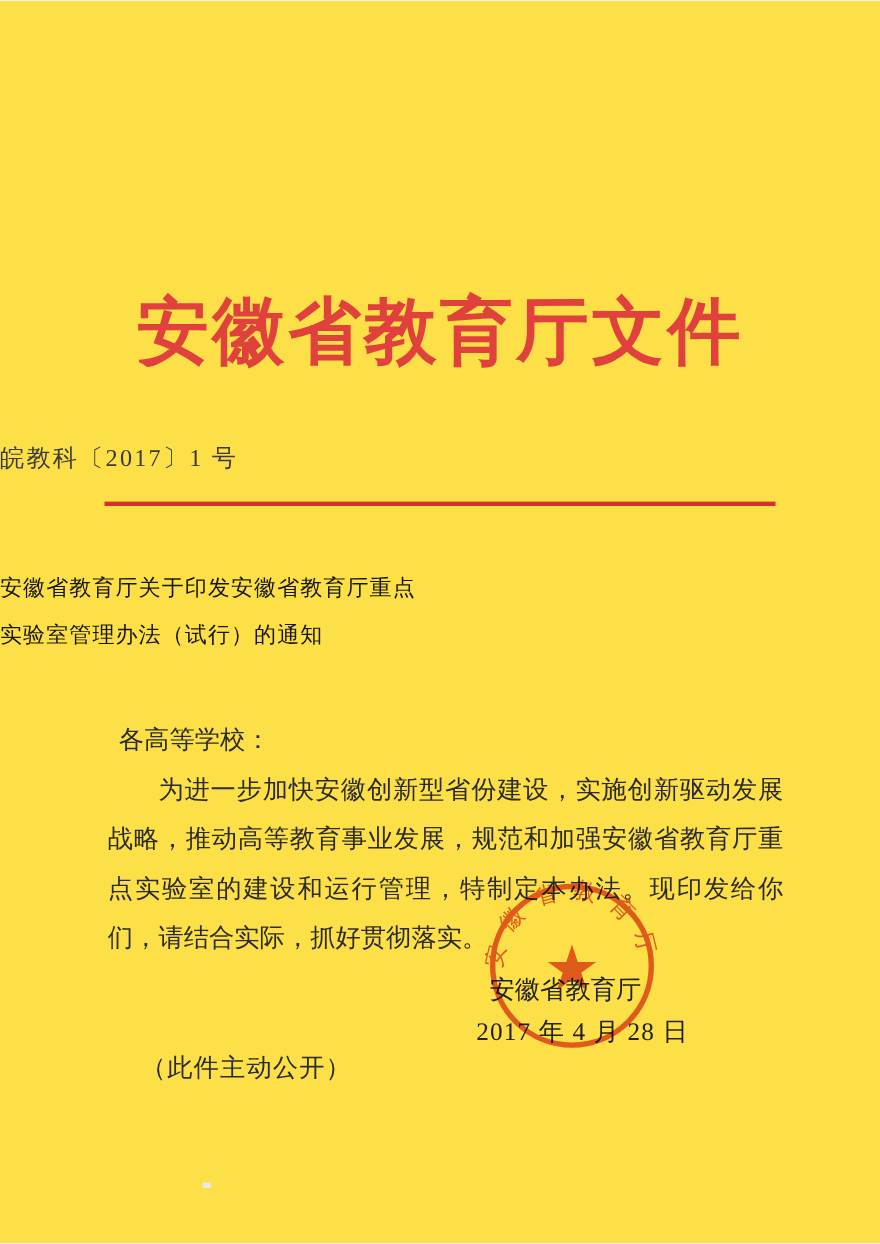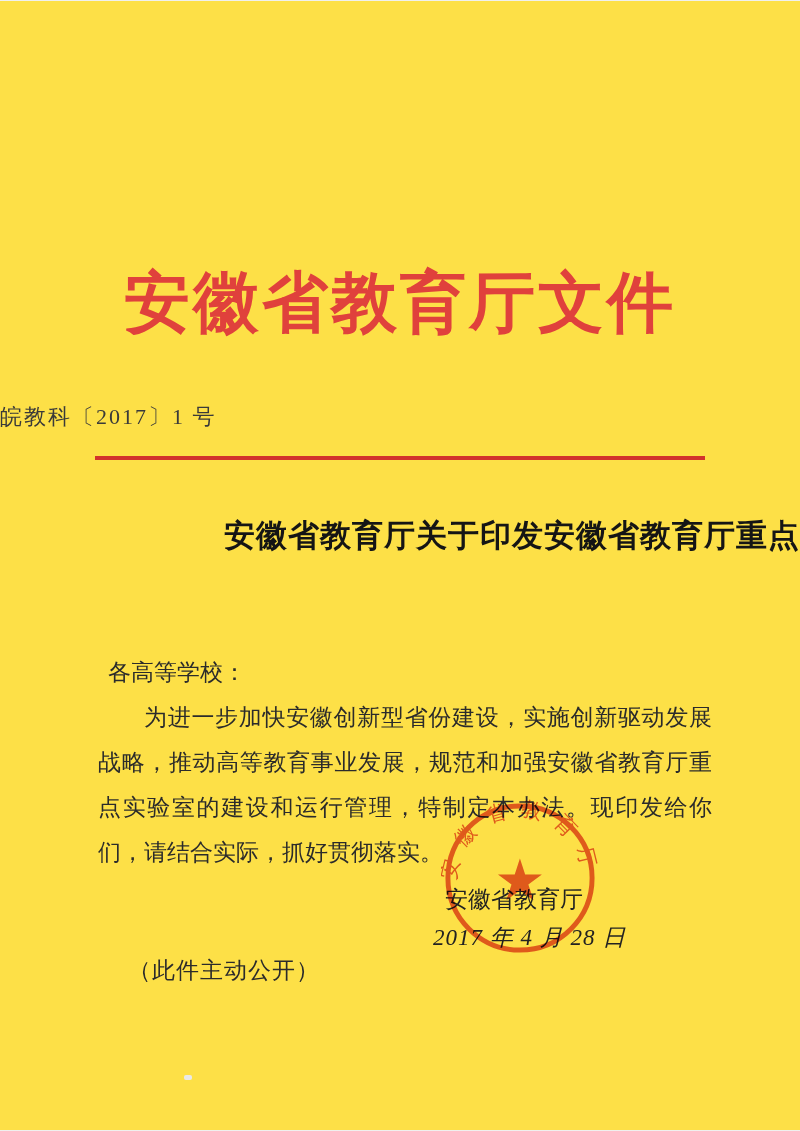--- a/index.html
+++ b/index.html
@@ -28,22 +28,22 @@
     font-size:22px; color:#3a3a3a;
     letter-spacing:2px;
   }
   .red-rule {
     position:absolute; top:456px; left:95px;
     width:610px; height:4px;
     background:#d2322c;
   }
   .doc-title {
     position:absolute; top:514px; left:0; right:0;
-    text-align:right;
-    font-size:31px; font-weight:bold;
+    text-align:left;
+    font-size:20px; font-weight:normal;
     color:#151515;
     line-height:43px;
     letter-spacing:1px;
   }
   .body-block {
     position:absolute; top:650px; left:98px;
     width:614px;
     font-size:23px; color:#2b2b2b;
     line-height:45px;
   }
@@ -63,21 +63,21 @@
     position:absolute; top:884px; left:436px;
     width:156px; text-align:center;
     font-size:23px; color:#222;
     z-index:2; white-space:nowrap;
   }
   .sign-date {
     position:absolute; top:922px; left:433px;
     width:168px; text-align:left;
     font-size:23px; color:#222;
     letter-spacing:1px;
-    z-index:2; white-space:nowrap;font-style:italic;
+    z-index:2; white-space:nowrap;
   }
   .footer-note {
     position:absolute; top:955px; left:128px;
     font-size:23px; color:#2b2b2b;
     letter-spacing:1px;
   }
   .speck {
     position:absolute; top:1075px; left:184px;
     width:8px; height:5px;
     background:#e9e9e9;
@@ -90,20 +90,21 @@
 <div class="page">
 
   <h1 class="org-title">安徽省教育厅文件</h1>
 
   <div class="doc-number">皖教科〔2017〕1 号</div>
 
   <div class="red-rule"></div>
 
   <h2 class="doc-title">
     <span>安徽省教育厅关于印发安徽省教育厅重点</span><br>
+    <span>实验室管理办法（试行）的通知</span>
   </h2>
 
   <div class="body-block">
     <div class="salutation">各高等学校：</div>
     <p class="para">为进一步加快安徽创新型省份建设，实施创新驱动发展战略，推动高等教育事业发展，规范和加强安徽省教育厅重点实验室的建设和运行管理，特制定本办法。现印发给你们，请结合实际，抓好贯彻落实。</p>
   </div>
 
   <div class="seal">
     <svg width="158" height="158" viewBox="0 0 160 160">
       <circle cx="80" cy="80" r="73" fill="none" stroke="#dd5149" stroke-width="5"></circle>

